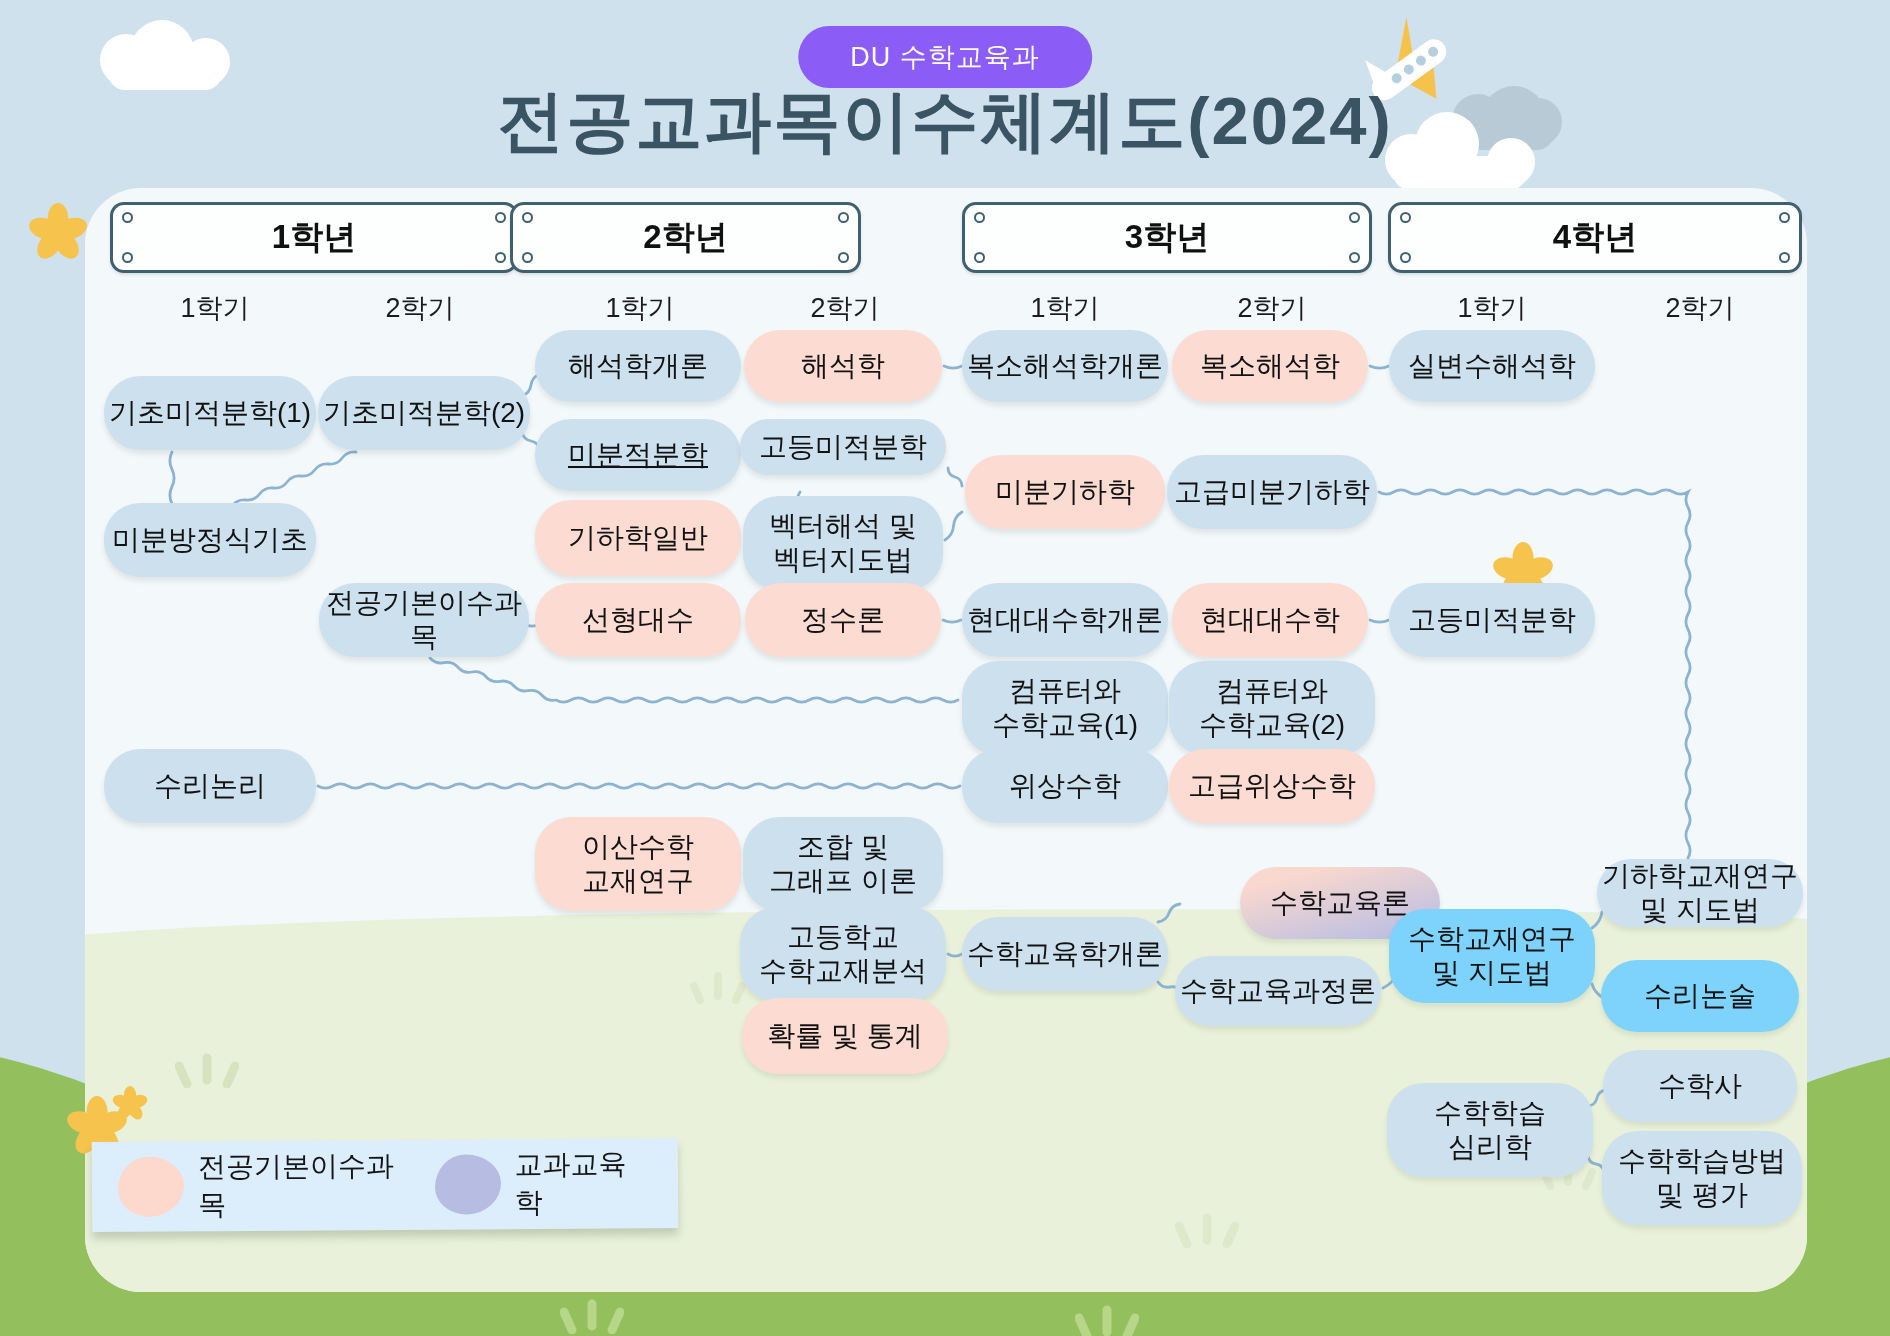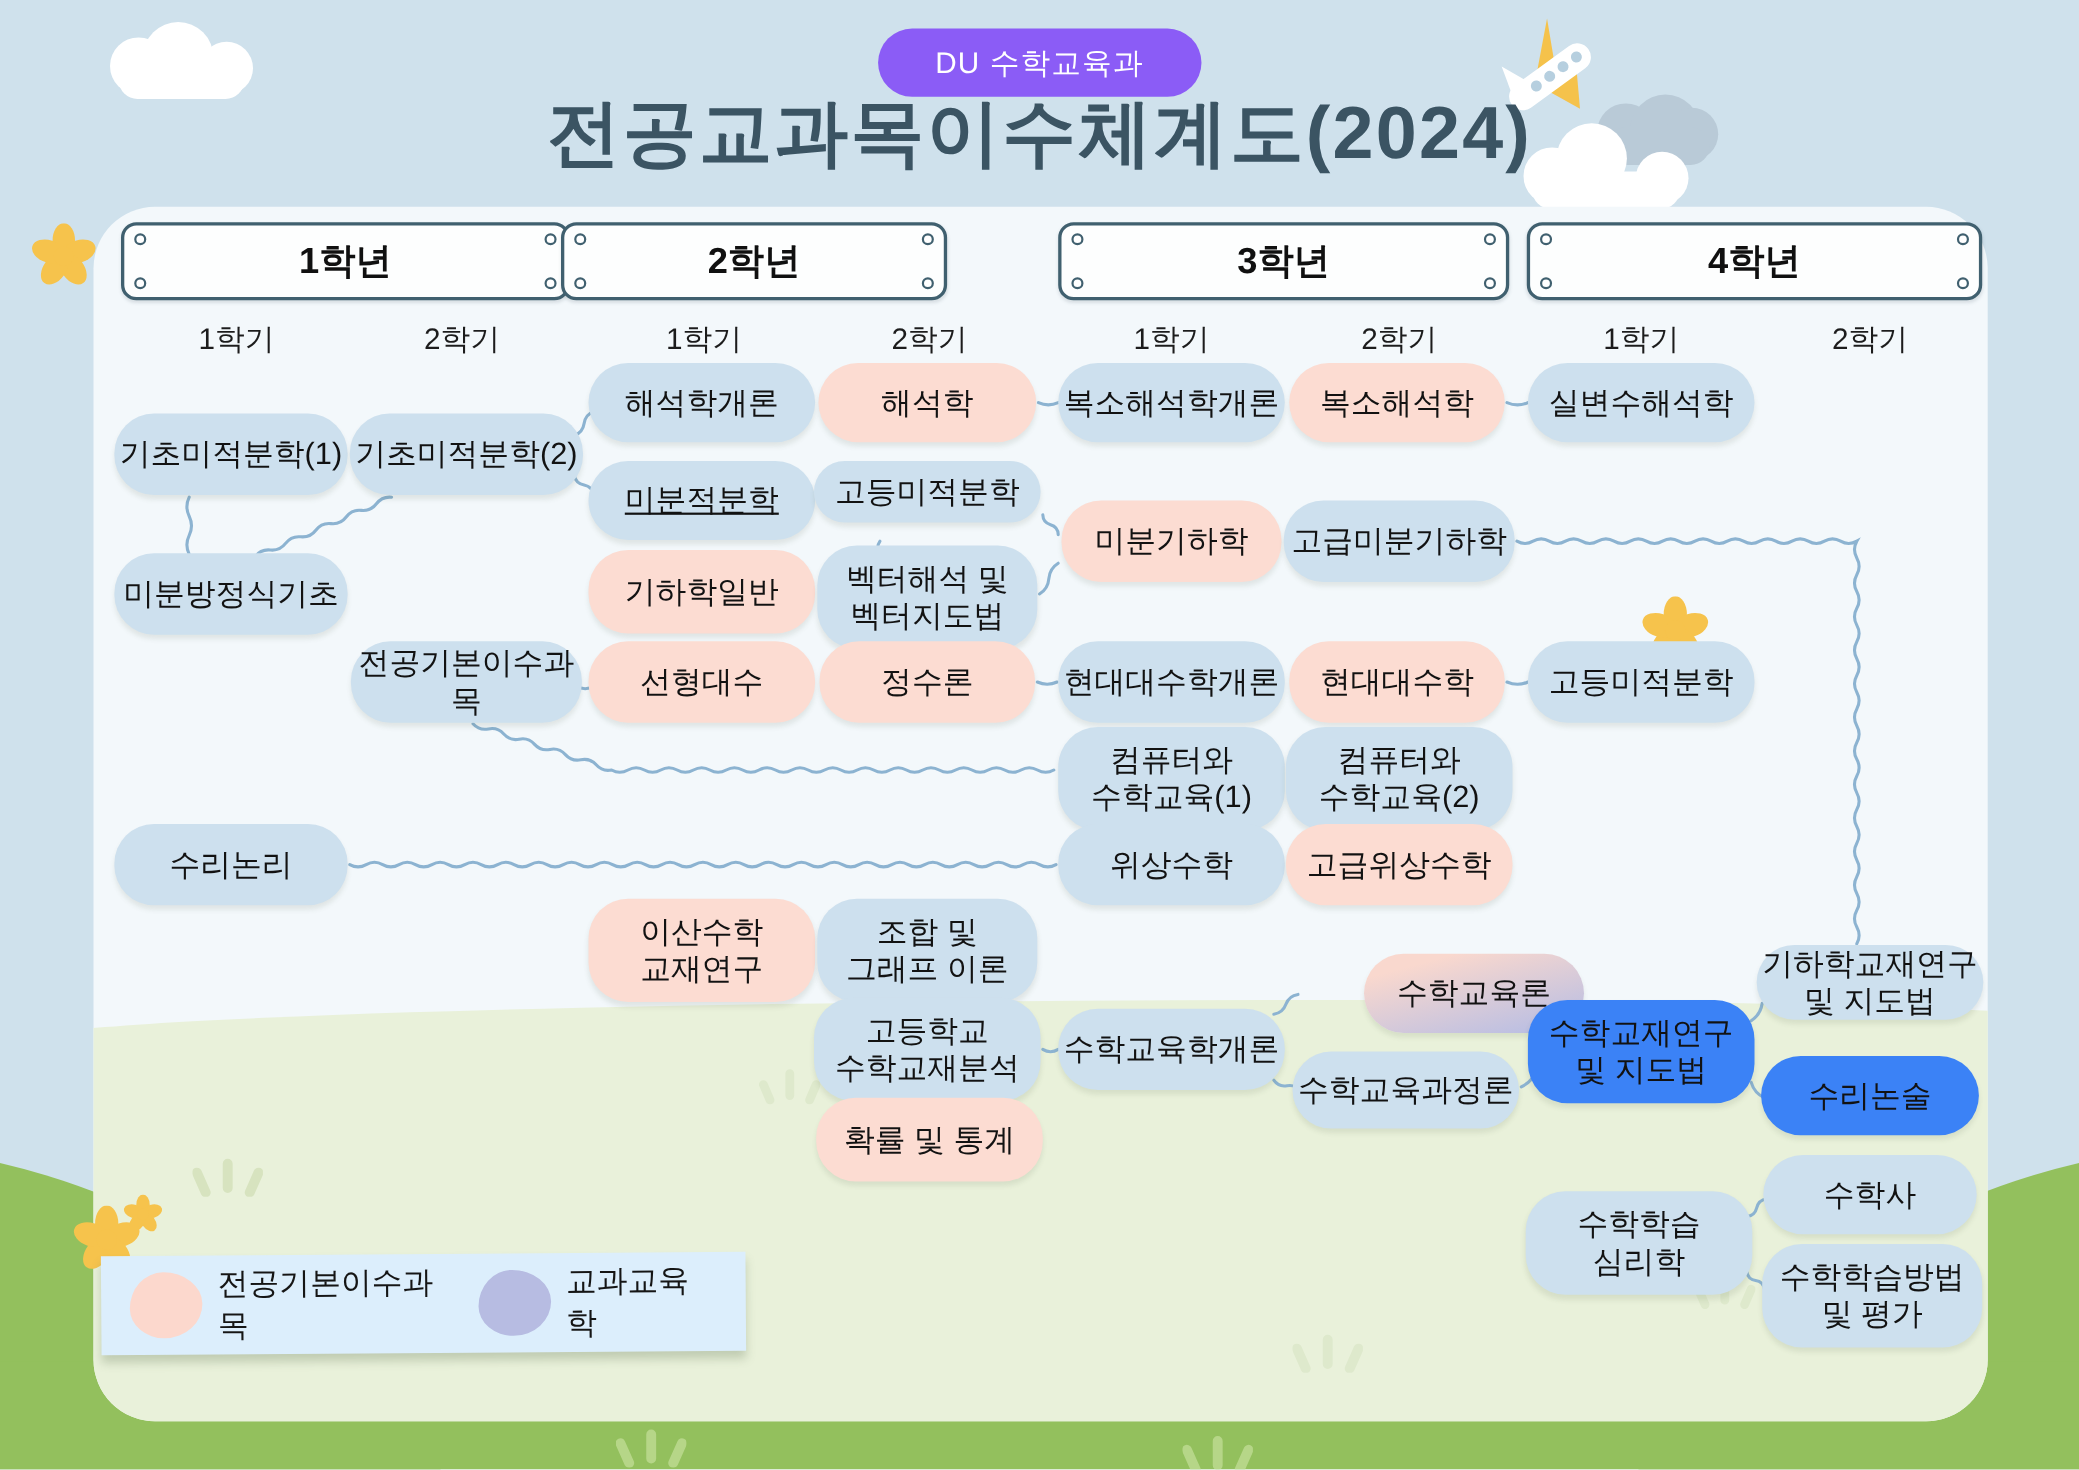--- a/index.html
+++ b/index.html
@@ -57,21 +57,21 @@
   
   #wires{position:absolute;left:0;top:0;width:1890px;height:1336px;pointer-events:none}
   #wires path{fill:none;stroke:#8cb3d1;stroke-width:2.8;stroke-linecap:round}
 
   
   .pill{position:absolute;display:flex;align-items:center;justify-content:center;text-align:center;
     border-radius:36px;font-size:28px;line-height:1.22;font-weight:500;color:#121212;white-space:pre-line;
     box-shadow:0 4px 5px rgba(80,95,70,.12)}
   .pill.blue{background:#cde0ee}
   .pill.pink{background:#fcdcd2}
-  .pill.purple{background:#3b82f6}
+  .pill.purple{background:#7dd3fc}
   .pill.gradient{background:linear-gradient(165deg,#f9d8ce 18%,#b9bee3 92%)}
 
   
   .legend{position:absolute;left:92px;top:1140px;width:586px;height:90px;background:#dceefc;
     box-shadow:0 7px 9px rgba(90,110,80,.28);display:flex;align-items:center;gap:16px;padding:0 26px;
     transform:rotate(-.4deg)}
   .legend-item{display:flex;align-items:center;gap:14px}
   .blob{width:66px;height:60px;border-radius:46% 54% 52% 48%/55% 48% 52% 45%;flex:none}
   .blob.pink{background:#fcd8cd}
   .blob.purple{background:#b7bce2}

